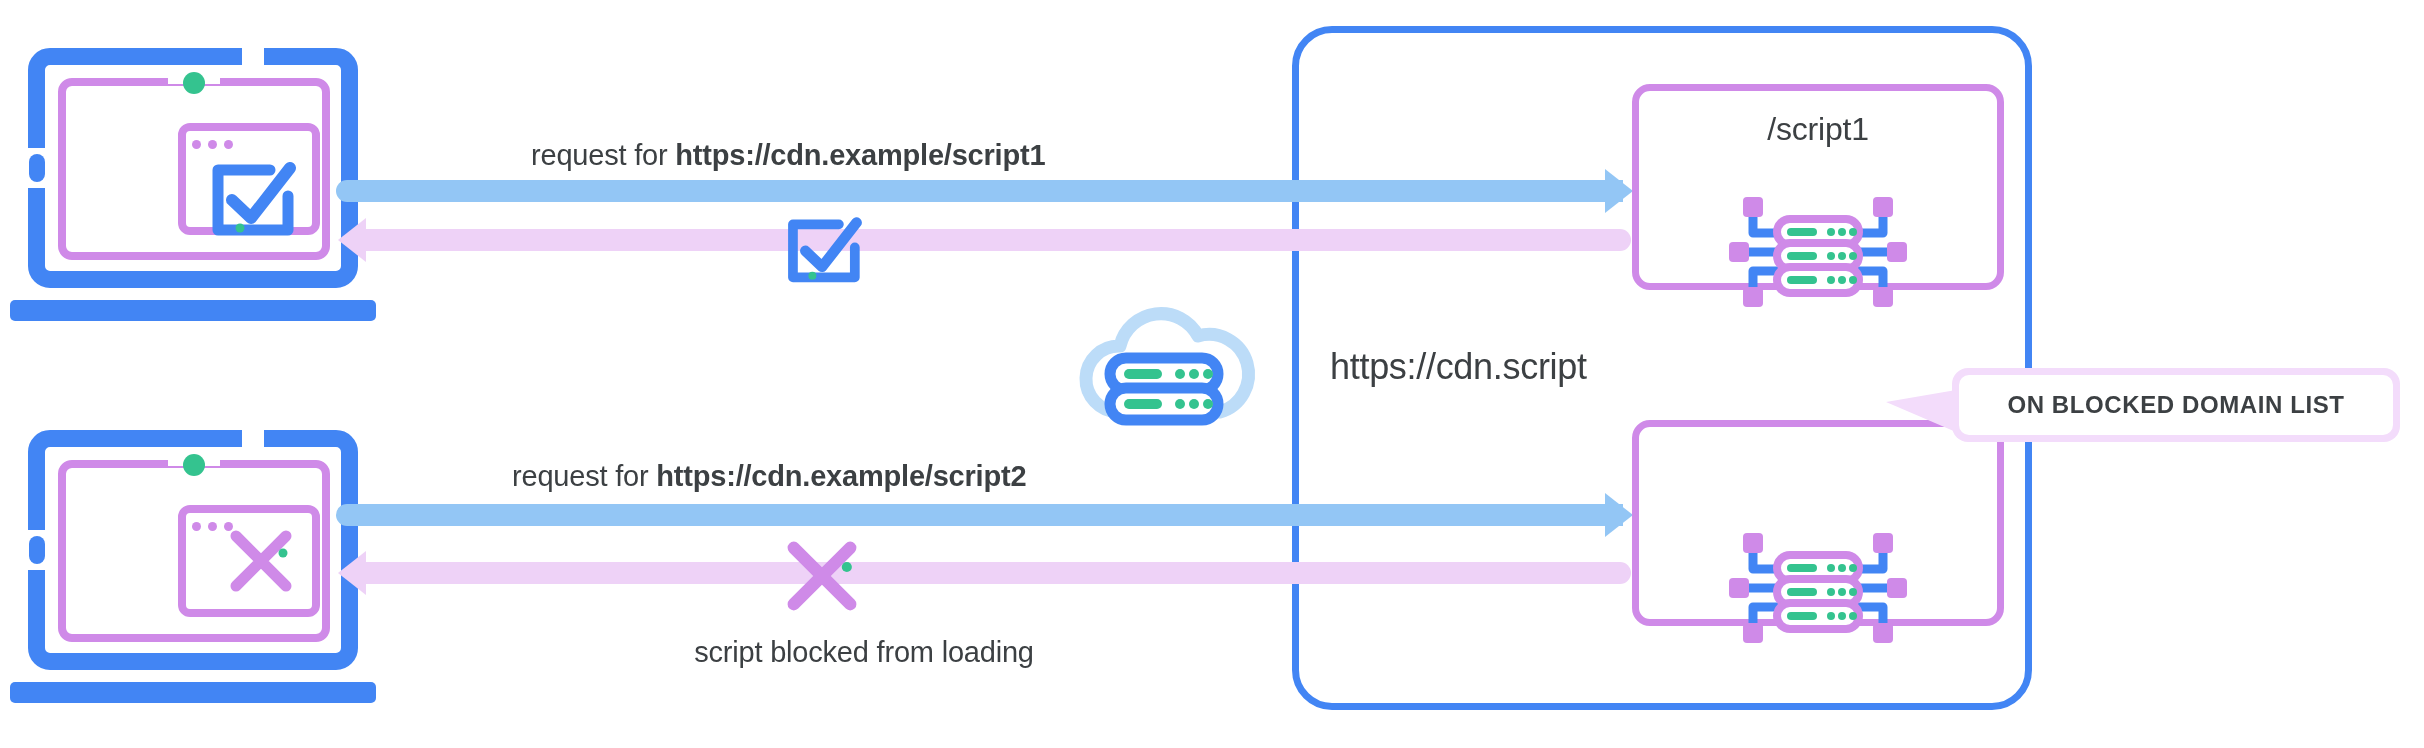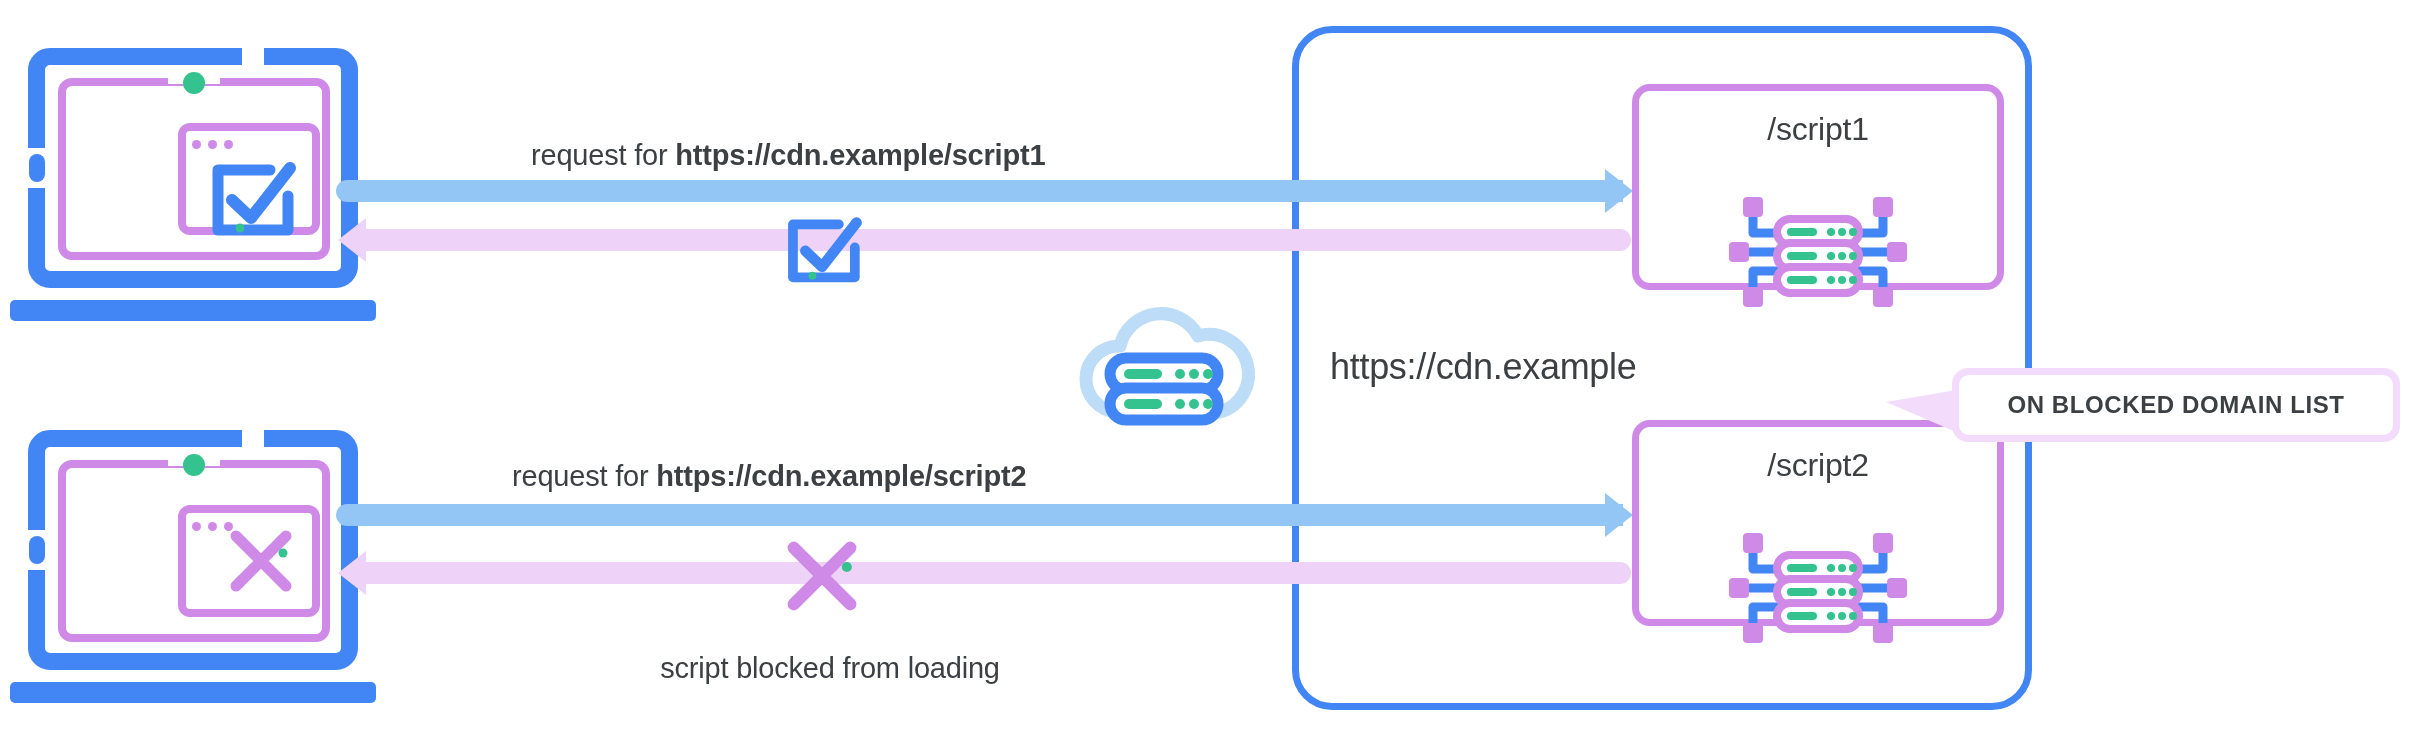--- a/index.html
+++ b/index.html
@@ -220,21 +220,21 @@
       <rect x="52" y="69" width="38" height="10" rx="5" fill="#34c38f"></rect>
       <rect x="52" y="99" width="38" height="10" rx="5" fill="#34c38f"></rect>
       <circle cx="108" cy="74" r="5" fill="#34c38f"></circle>
         <circle cx="122" cy="74" r="5" fill="#34c38f"></circle>
         <circle cx="136" cy="74" r="5" fill="#34c38f"></circle>
       <circle cx="108" cy="104" r="5" fill="#34c38f"></circle>
         <circle cx="122" cy="104" r="5" fill="#34c38f"></circle>
         <circle cx="136" cy="104" r="5" fill="#34c38f"></circle>
     </svg>
   </div>
-  <div class="abs cdn-text cdn-label">https://cdn.example</div>
+  <div class="abs cdn-text cdn-label">https://cdn.script</div>
 
   <div class="laptop" style="left:10px;top:430px;">
     <div class="body"></div>
     <div class="topgap"></div>
     <div class="notch"></div>
     <div class="notch-dot"></div>
     <div class="screen"></div>
     <div class="screen-gap"></div>
     <div class="greendot"></div>
     <div class="win"></div>
@@ -267,24 +267,23 @@
     <div class="head left" style="left:338px;top:551px;"></div>
   </div>
 
   <div class="abs" style="left:778px;top:532px;">
     <svg width="88" height="88" viewBox="0 0 78 78">
       <path d="M14 14 L64 64 M64 14 L14 64" fill="none" stroke="#cf8ae8" stroke-width="11" stroke-linecap="round"></path>
       <circle cx="61" cy="31" r="4.5" fill="#34c38f"></circle>
     </svg>
   </div>
 
-  <div class="abs label center" style="left:590px;top:636px;width:480px;margin-top:16px;">script blocked from loading</div>
+  <div class="abs label center" style="left:624px;top:636px;width:480px;">script blocked from loading</div>
 
   <div class="script-box" style="left:1632px;top:420px;">
-    <div class="title script-title">/script2</div>
     <div class="svgwrap">
       <svg width="190" height="130" viewBox="0 0 190 130">
         <path d="M30 22 V46 H66" fill="none" stroke="#4285f4" stroke-width="9" stroke-linecap="round" stroke-linejoin="round"></path>
         <path d="M160 22 V46 H124" fill="none" stroke="#4285f4" stroke-width="9" stroke-linecap="round" stroke-linejoin="round"></path>
         <path d="M18 65 H66" fill="none" stroke="#4285f4" stroke-width="9" stroke-linecap="round"></path>
         <path d="M172 65 H124" fill="none" stroke="#4285f4" stroke-width="9" stroke-linecap="round"></path>
         <path d="M30 108 V84 H66" fill="none" stroke="#4285f4" stroke-width="9" stroke-linecap="round" stroke-linejoin="round"></path>
         <path d="M160 108 V84 H124" fill="none" stroke="#4285f4" stroke-width="9" stroke-linecap="round" stroke-linejoin="round"></path>
         <rect x="20" y="10" width="20" height="20" rx="4" fill="#cf8ae8"></rect>
         <rect x="150" y="10" width="20" height="20" rx="4" fill="#cf8ae8"></rect>

